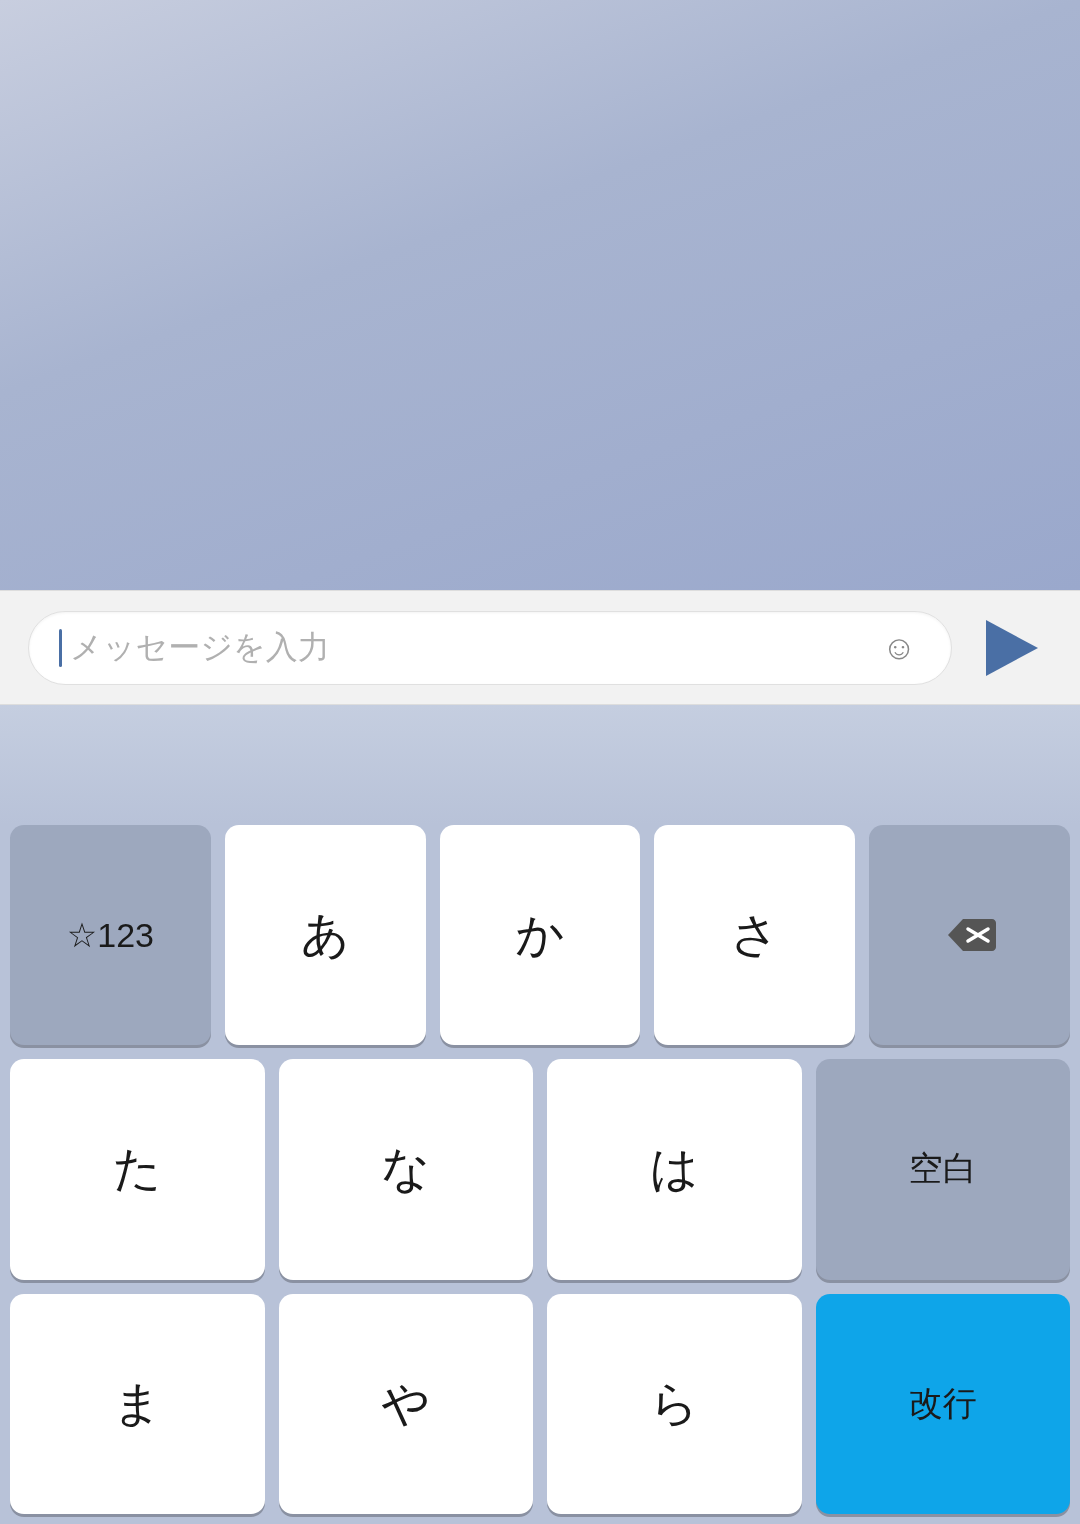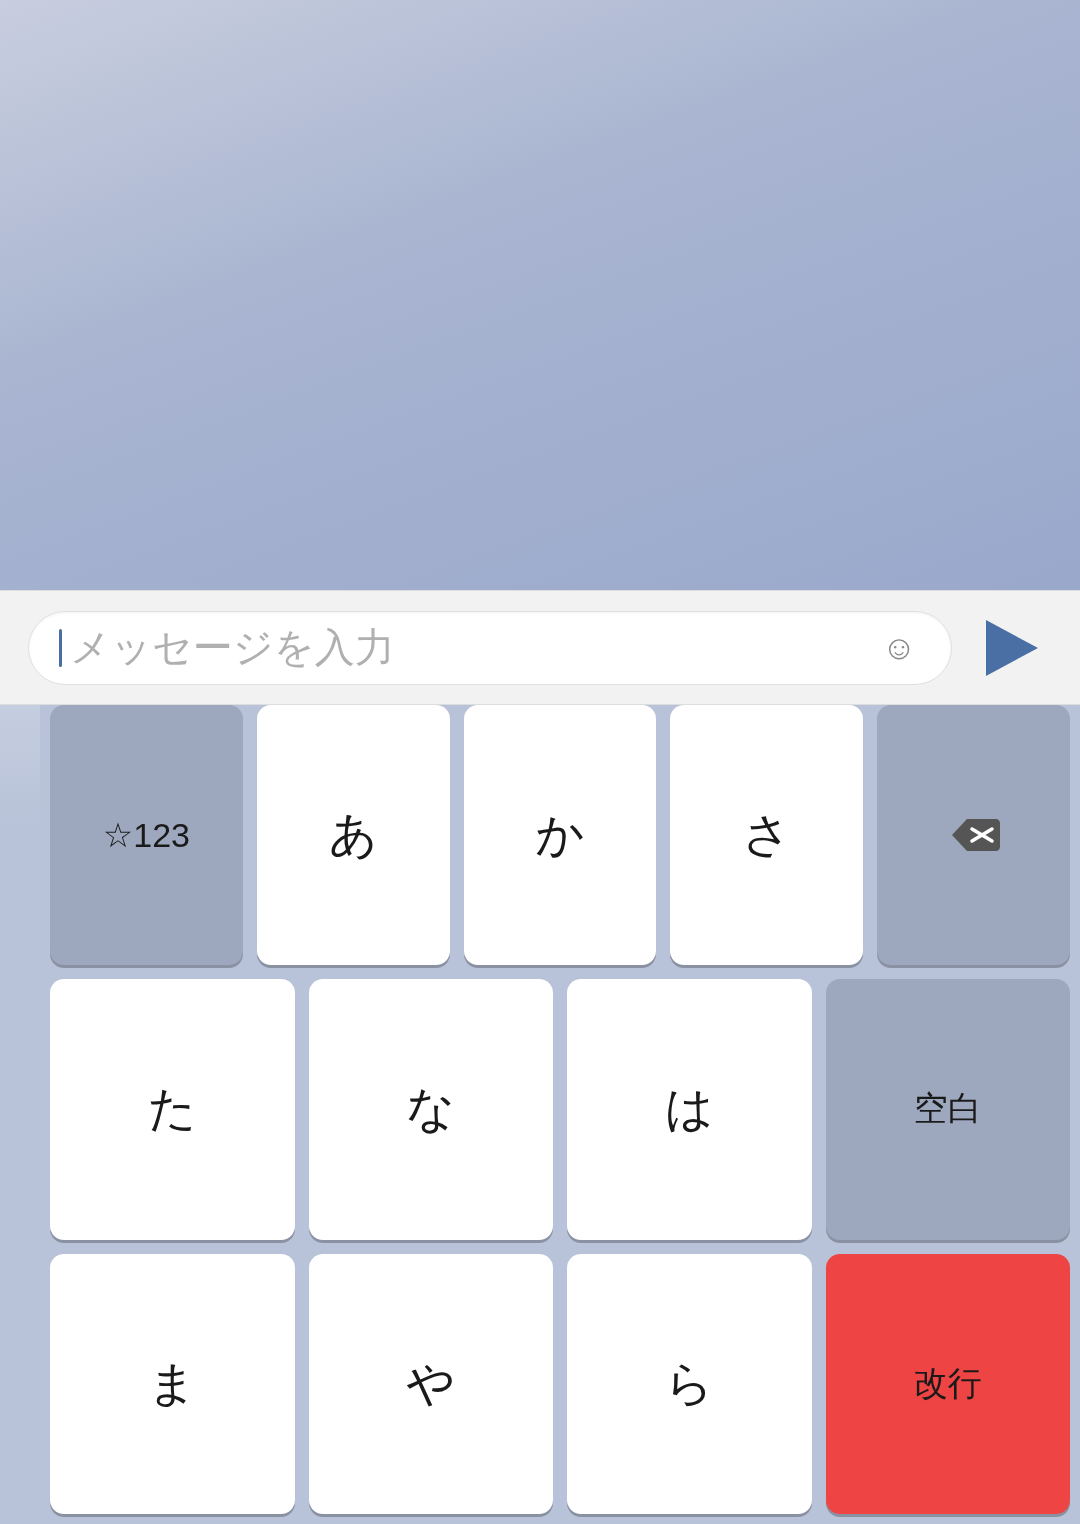--- a/index.html
+++ b/index.html
@@ -56,21 +56,21 @@
       animation: blink 1s step-end infinite;
     }
 
     @keyframes blink {
       0%, 100% { opacity: 1; }
       50% { opacity: 0; }
     }
 
     .input-placeholder {
       color: #b0b0b0;
-      font-size: 40px;
+      font-size: 32px;
       flex: 1;
     }
 
     .emoji-icon {
       width: 44px;
       height: 44px;
       display: flex;
       align-items: center;
       justify-content: center;
       color: #888;
@@ -95,21 +95,21 @@
       border-top: 28px solid transparent;
       border-bottom: 28px solid transparent;
       border-left: 52px solid #4a6fa5;
     }
 
     .keyboard-area {
       width: 1080px;
       height: 819px;
       background: #b8c2d8;
       display: flex;
-      flex-direction: row;
+      flex-direction: column;
     }
 
     .keyboard-suggestion-bar {
       height: 120px;
       background: linear-gradient(180deg, #c5cee0 0%, #b8c2d8 100%);
       display: flex;
       align-items: center;
       padding: 0 20px;
       gap: 10px;
     }
@@ -158,21 +158,21 @@
     }
 
     .key.space-key {
       background: #9da8be;
       font-size: 34px;
       font-weight: 500;
       text-align: right;
     }
 
     .key.enter-key {
-      background: #ef4444;
+      background: #0ea5e9;
       font-size: 34px;
       font-weight: 500;
     }
 
     .delete-symbol {
       display: flex;
       align-items: center;
       justify-content: center;
     }
 

